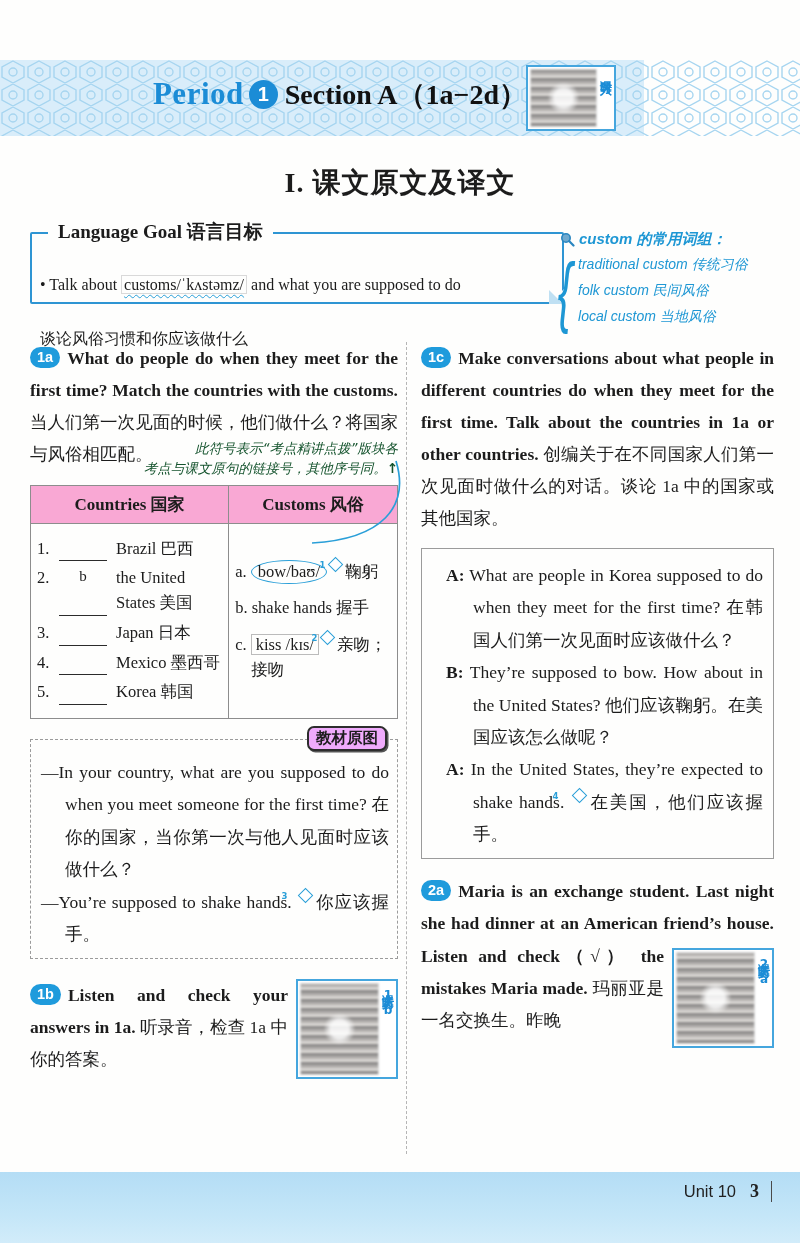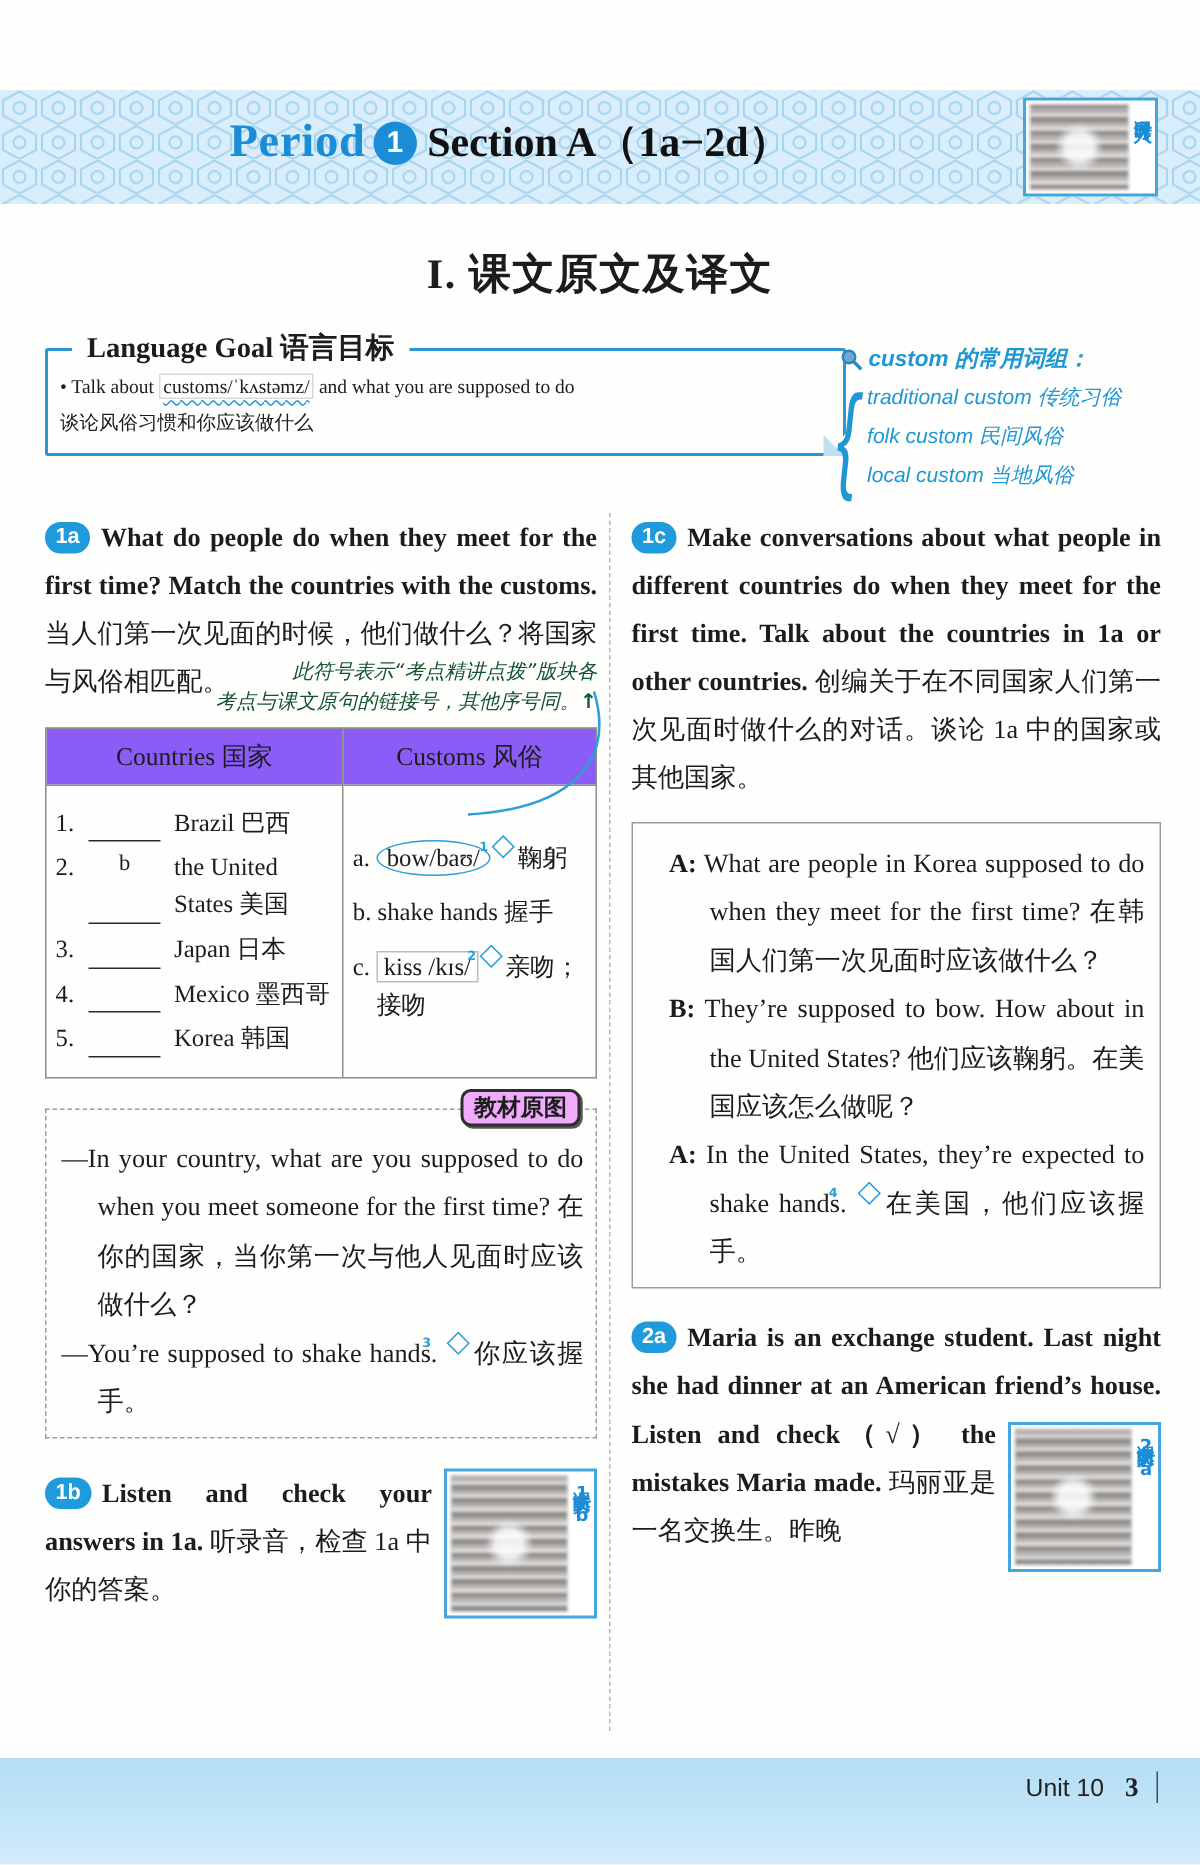--- a/index.html
+++ b/index.html
@@ -1,20 +1,20 @@
 <!DOCTYPE html>
 <html><head>
 <meta charset="utf-8">
 <style>
   * { margin:0; padding:0; box-sizing:border-box; }
   body { background:#e9e9e9; font-family:"Liberation Serif","DejaVu Serif",serif; }
   .page { position:relative; width:800px; height:1243px; margin:0 auto; background:#fefefd; overflow:hidden; color:#1c1c1c; }
 
   
-  .band { position:absolute; top:60px; left:0; width:800px; height:76px; background:#d9edfa; }
+  .band { position:absolute; top:60px; left:0; width:644px; height:76px; background:#d9edfa; }
   .band svg.pattern { position:absolute; inset:0; }
   .band-title { position:absolute; top:16px; left:0; width:680px; text-align:center; white-space:nowrap; }
   .period-word { color:#1b8cd6; font-weight:bold; font-size:31px; letter-spacing:.5px; }
   .period-circ { display:inline-block; width:29px; height:29px; border-radius:50%; background:#1b8cd6; color:#fff; font:bold 20px/29px "Liberation Sans",sans-serif; text-align:center; vertical-align:3px; margin:0 7px 0 5px; }
   .section-word { color:#111; font-weight:bold; font-size:28px; }
 
   .qr-frame { background:#fff; border:2px solid #45a6de; display:flex; padding:2px; }
   .hdr-qr { position:absolute; top:5px; right:28px; width:90px; height:66px; }
   .qr-img { flex:1; border:1px solid #ddd;
     background:
@@ -23,21 +23,21 @@
       repeating-linear-gradient(90deg,#8f8d8c 0 3px, #e4e1de 3px 7px, #a9a6a4 7px 10px);
     filter: blur(1.1px); }
   .qr-vlabel { writing-mode:vertical-rl; text-orientation:upright; color:#1b8cd6; font:bold 12px/1.15 "DejaVu Sans",sans-serif; padding:1px 0 0 1px; letter-spacing:1px; }
 
   
   .main-title { position:absolute; top:164px; left:0; width:100%; text-align:center; font-size:28px; font-weight:bold; letter-spacing:1px; }
 
   
   .lg-box { position:absolute; top:232px; left:30px; width:534px; height:72px; border:2px solid #2e95d3; border-radius:2px; padding:12px 8px 0 8px; }
   .lg-title { position:absolute; top:-15px; left:16px; background:#fefefd; padding:0 10px; font-size:19px; font-weight:bold; white-space:nowrap; }
-  .lg-line { font-size:13px; line-height:1.85; }
+  .lg-line { font-size:16px; line-height:1.85;margin-top:24px; }
   .lg-term { border:1px solid #d9d9d9; padding:0 2px; text-decoration:underline wavy #2a9fd8 1px; text-underline-offset:4px; }
   .lg-fold { position:absolute; right:-2px; bottom:-2px; width:0; height:0; border-style:solid; border-width:0 0 15px 15px; border-color:transparent transparent #fefefd transparent; }
   .lg-fold::after { content:""; position:absolute; left:-15px; top:1px; width:0; height:0; border-style:solid; border-width:14px 0 0 14px; border-color:transparent transparent transparent #bfe0f3; }
 
   
   .mnote { position:absolute; top:230px; left:560px; width:236px; color:#1e97d4; font-family:Liberation Sans, sans-serif; font-style:italic; }
   .mnote-title { font-size:15px; font-weight:bold; display:flex; align-items:center; gap:4px; }
   .mnote-body { display:flex; align-items:stretch; margin-top:1px; }
   .mnote-brace { font-size:78px; font-weight:100; line-height:82px; transform:scaleX(.55); margin-left:-8px; }
   .mnote-items { font-size:14px; line-height:1.85; padding-top:2px; }
@@ -50,21 +50,21 @@
   .para { font-size:17.5px; line-height:1.83; text-align:justify; }
   .para .en { font-weight:bold; }
   .badge { display:inline-block; background:#1f9bdc; color:#fff; font:bold 14.5px/21px "Liberation Sans",sans-serif; border-radius:11px; padding:0 7px; margin-right:7px; vertical-align:2px; }
 
   .hw-note { margin:-32px 0 4px; text-align:right; color:#14532d; font:italic 13.5px/1.5 "DejaVu Sans",sans-serif; }
   .hw-arrow { font-style:normal; font-weight:bold; }
 
   
   .match-wrap { position:relative; margin-top:6px; }
   .match { width:100%; border-collapse:collapse; font-size:16.5px; }
-  .match th { background:#8b5cf6; border:1.5px solid #8d8d8d; font-weight:normal; padding:7px 2px; font-size:17px; }
+  .match th { background:#f9a8d4; border:1.5px solid #8d8d8d; font-weight:bold; padding:7px 2px; font-size:17px; }
   .match td { border:1.5px solid #8d8d8d; vertical-align:middle; padding:8px 6px; }
   .td-countries { width:54%; }
   .crow { display:flex; line-height:1.5; margin:5px 0; }
   .cnum { width:22px; }
   .blank { width:48px; border-bottom:1.3px solid #2b2b2b; text-align:center; margin-right:9px; font-size:15px; line-height:1.35; }
   .cname { flex:1; }
   .cust-line { margin:11px 0; line-height:1.5; padding-left:16px; text-indent:-16px; }
   .oval { border:1.6px solid #2a9fd8; border-radius:50%; padding:1px 6px 2px; }
   .kbox { border:1px solid #bbb; padding:0 4px; }
   .dm { display:inline-block; width:11px; height:11px; border:1.3px solid #2a9fd8; background:#fff; transform:rotate(45deg); vertical-align:7px; margin:0 4px 0 3px; position:relative; }

